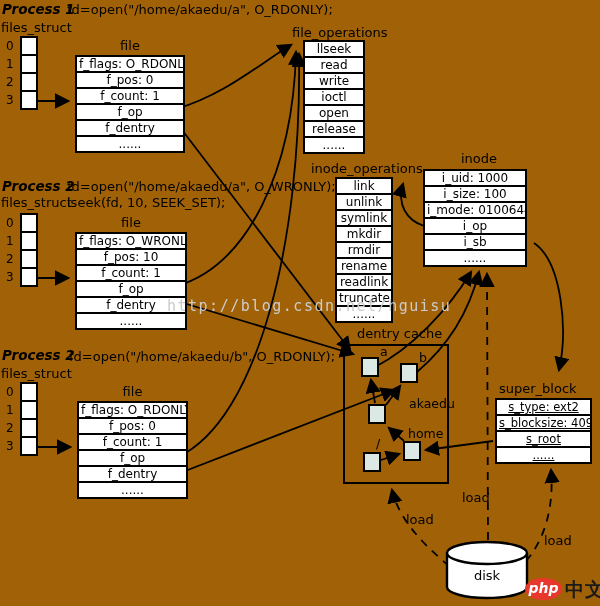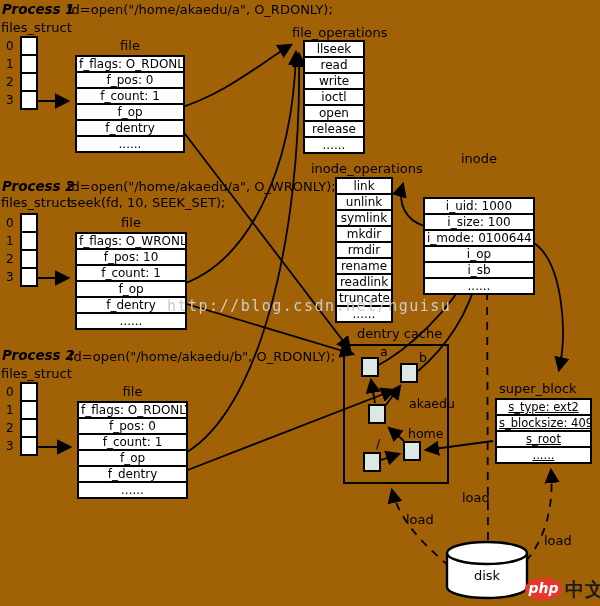--- a/index.html
+++ b/index.html
@@ -179,21 +179,21 @@
       <div class="trow">symlink</div>
       <div class="trow">mkdir</div>
       <div class="trow">rmdir</div>
       <div class="trow">rename</div>
       <div class="trow">readlink</div>
       <div class="trow">truncate</div>
       <div class="trow">......</div>
     </div>
 
   <div class="abs lbl" style="left:423px;top:151px;width:112px;text-align:center;">inode</div>
-  <div class="tbl" style="left:423px;top:169px;width:112px;margin-top:28px;">
+  <div class="tbl" style="left:423px;top:169px;width:104px;">
       <div class="trow">i_uid: 1000</div>
       <div class="trow">i_size: 100</div>
       <div class="trow">i_mode: 0100644</div>
       <div class="trow center">i_op</div>
       <div class="trow center">i_sb</div>
       <div class="trow center">......</div>
     </div>
 
   <div class="abs lbl" style="left:357px;top:326px;">dentry cache</div>
   <div class="dbox" style="left:343px;top:344px;width:102px;height:136px;"></div>

